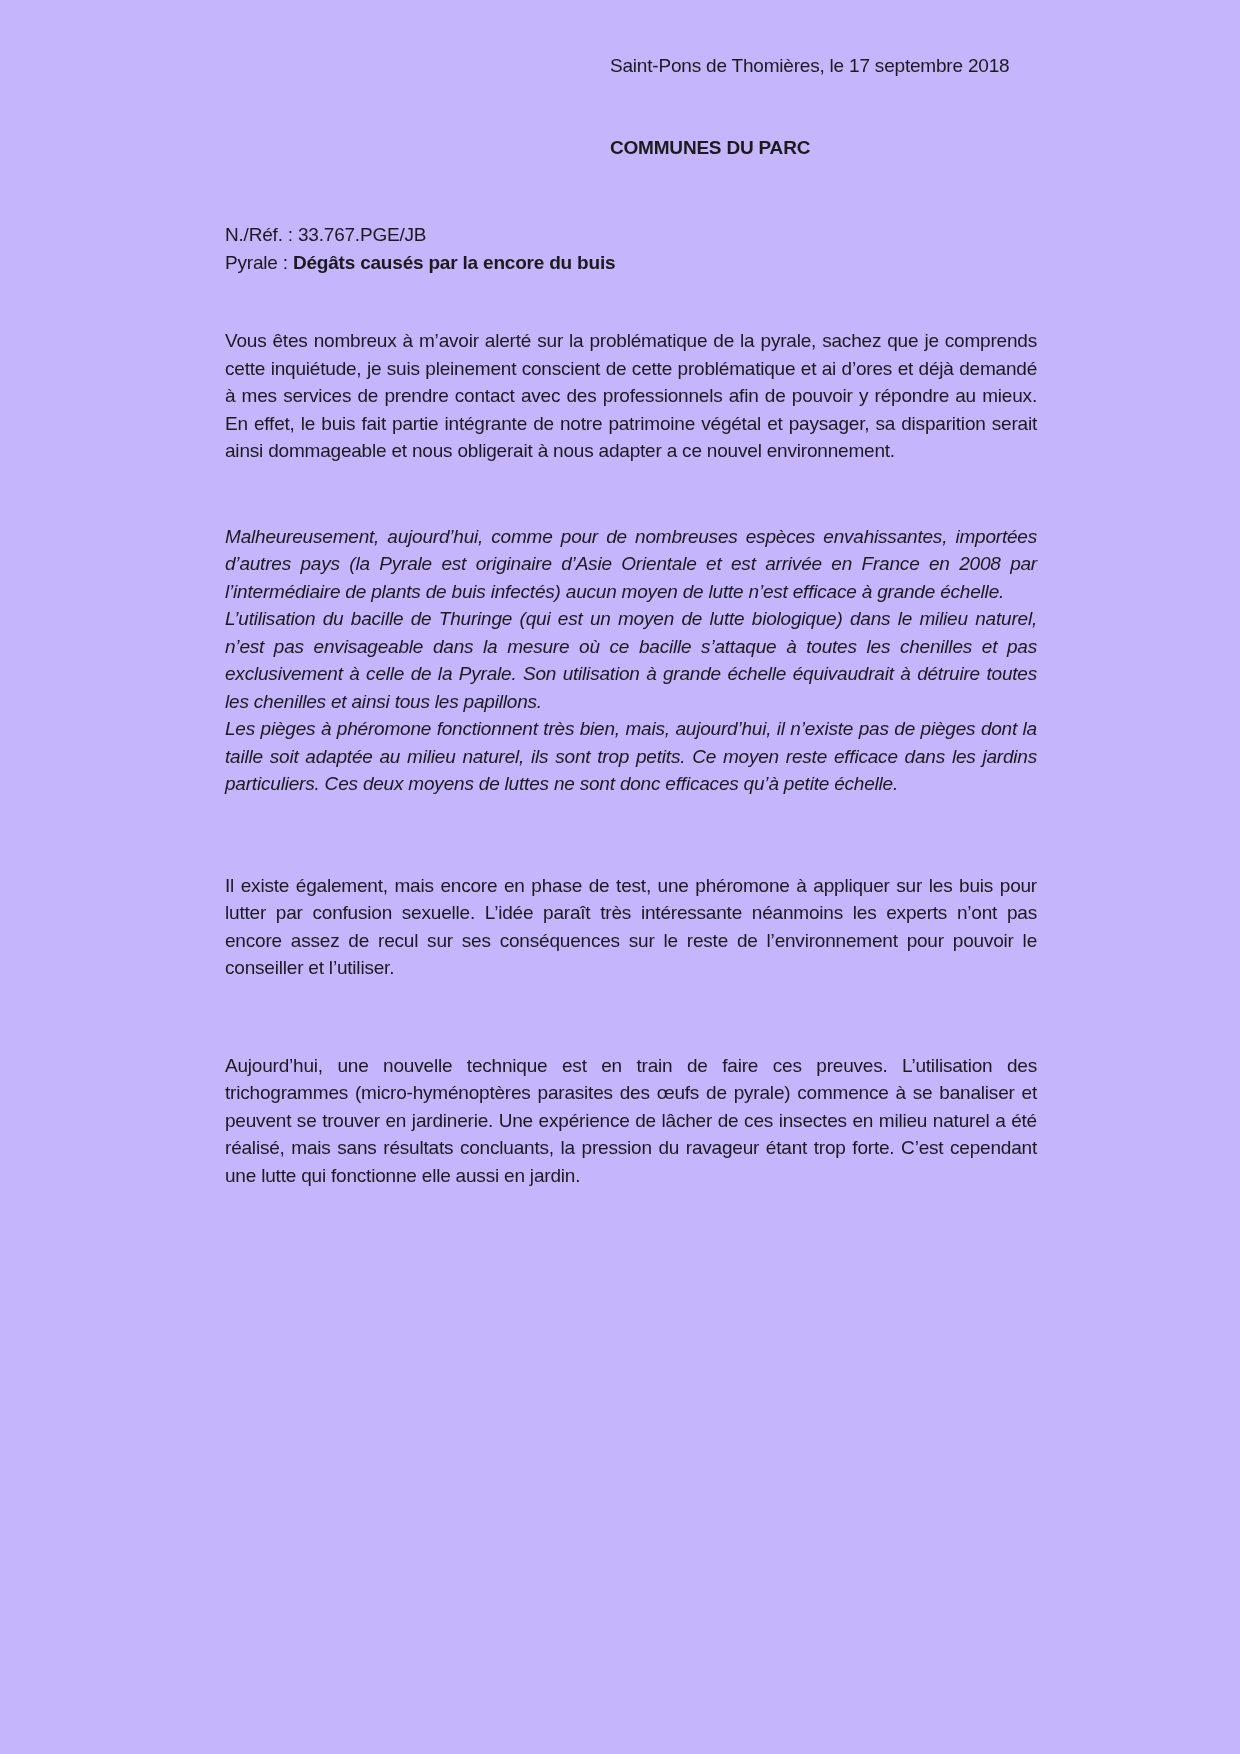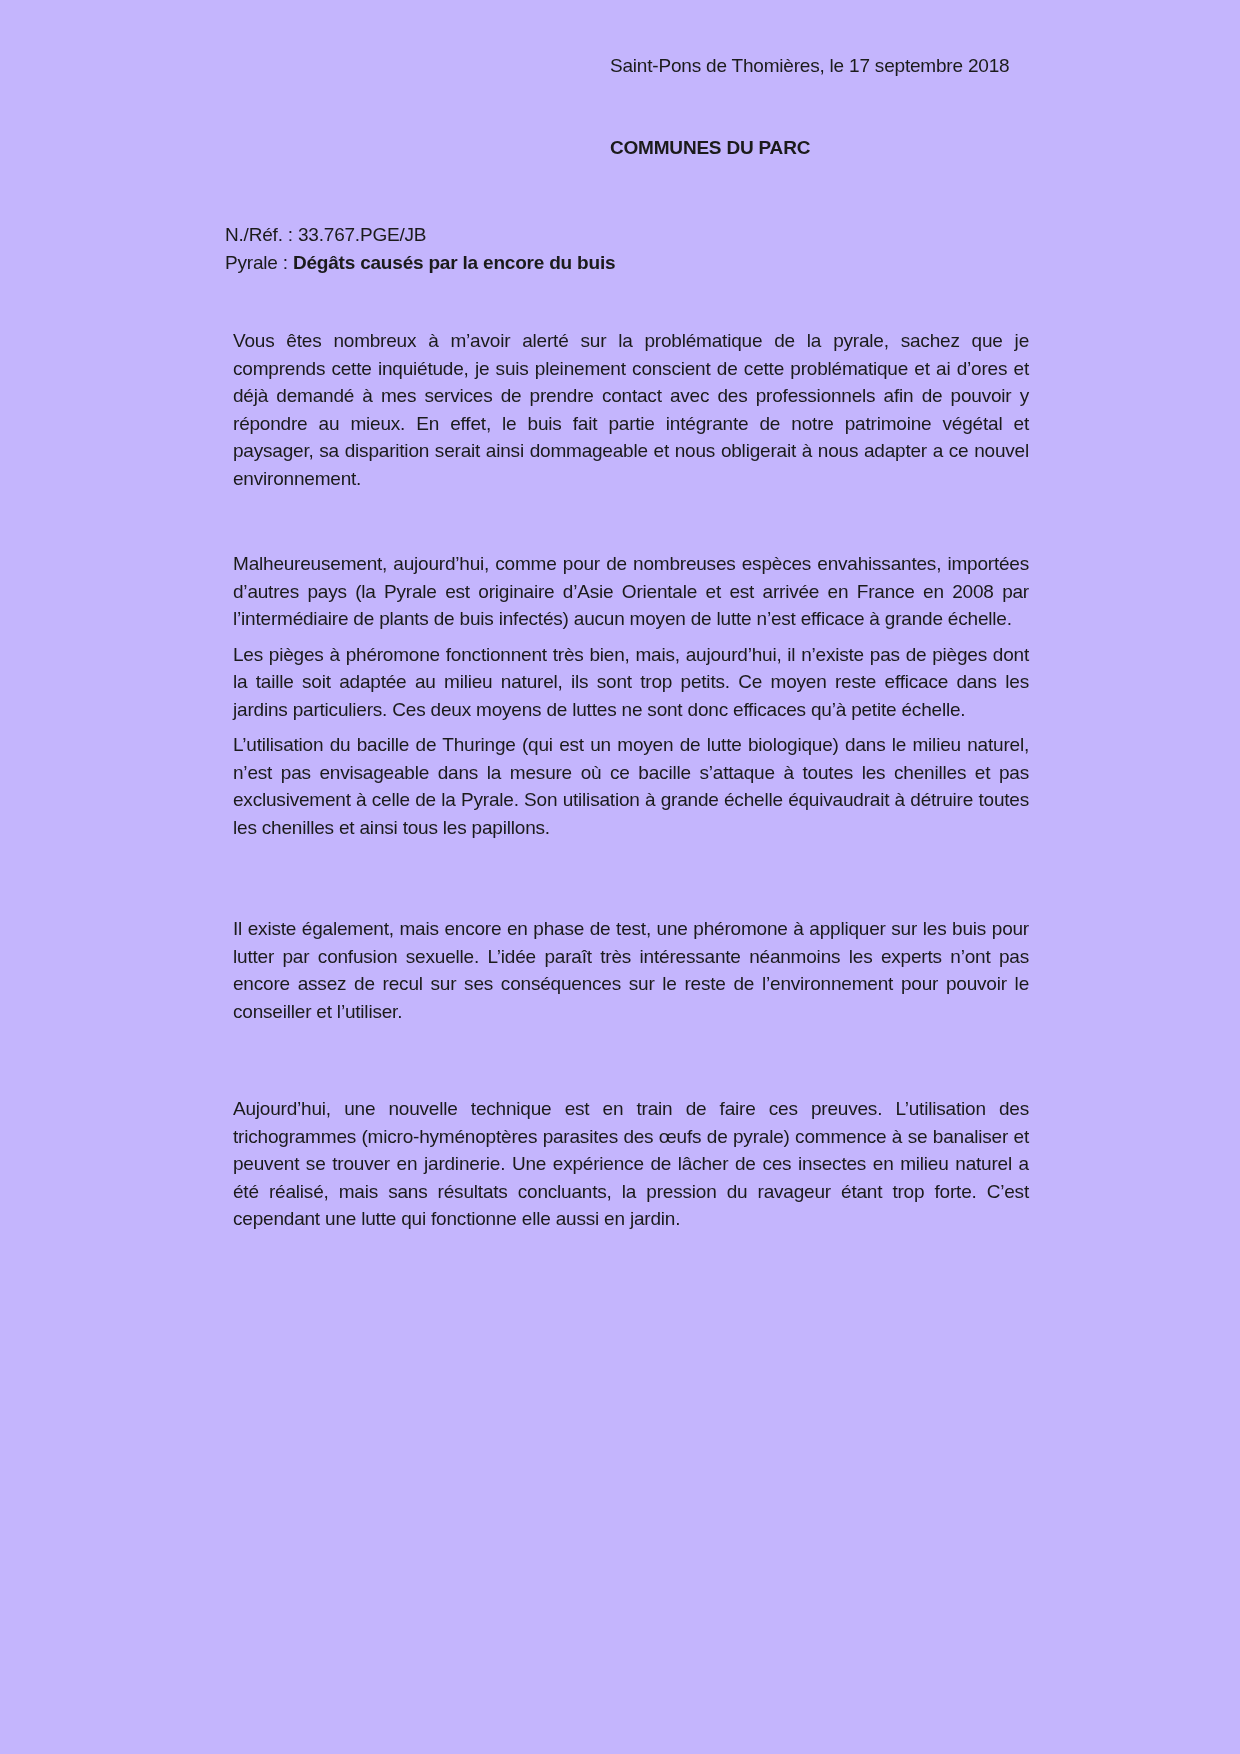--- a/index.html
+++ b/index.html
@@ -45,25 +45,25 @@
   .objet-value {
     font-weight: bold;
   }
   .salutation {
     margin-top: 88px;
   }
   .block {
     text-align: justify;
   }
   .block p {
-    margin: 8px;
+    margin: 0;
     padding: 0;
   }
   .block-1 { margin-top: 51px; }
-  .block-2 { margin-top: 58px; }
+  .block-2 { margin-top: 58px; font-style: italic; }
   .block-3 { margin-top: 74px; }
   .block-4 { margin-top: 70px; }
 </style>
 </head>
 <body>
 
 <div class="page">
   <div class="content">
 
     <div class="dateline">Saint-Pons de Thomières, le 17 septembre 2018</div>
@@ -77,22 +77,22 @@
       </span>
     </div>
 
 
     <div class="block block-1">
       <p>Vous êtes nombreux à m’avoir alerté sur la problématique de la pyrale, sachez que je comprends cette inquiétude, je suis pleinement conscient de cette problématique et ai d’ores et déjà demandé à mes services de prendre contact avec des professionnels afin de pouvoir y répondre au mieux. En effet, le buis fait partie intégrante de notre patrimoine végétal et paysager, sa disparition serait ainsi dommageable et nous obligerait à nous adapter a ce nouvel environnement.</p>
     </div>
 
     <div class="block block-2">
       <p>Malheureusement, aujourd’hui, comme pour de nombreuses espèces envahissantes, importées d’autres pays (la Pyrale est originaire d’Asie Orientale et est arrivée en France en 2008 par l’intermédiaire de plants de buis infectés) aucun moyen de lutte n’est efficace à grande échelle.</p>
+      <p>L’utilisation du bacille de Thuringe (qui est un moyen de lutte biologique) dans le milieu naturel, n’est pas envisageable dans la mesure où ce bacille s’attaque à toutes les chenilles et pas exclusivement à celle de la Pyrale. Son utilisation à grande échelle équivaudrait à détruire toutes les chenilles et ainsi tous les papillons.</p>
       <p>Les pièges à phéromone fonctionnent très bien, mais, aujourd’hui, il n’existe pas de pièges dont la taille soit adaptée au milieu naturel, ils sont trop petits. Ce moyen reste efficace dans les jardins particuliers. Ces deux moyens de luttes ne sont donc efficaces qu’à petite échelle.</p>
-      <p>L’utilisation du bacille de Thuringe (qui est un moyen de lutte biologique) dans le milieu naturel, n’est pas envisageable dans la mesure où ce bacille s’attaque à toutes les chenilles et pas exclusivement à celle de la Pyrale. Son utilisation à grande échelle équivaudrait à détruire toutes les chenilles et ainsi tous les papillons.</p>
     </div>
 
     <div class="block block-3">
       <p>Il existe également, mais encore en phase de test, une phéromone à appliquer sur les buis pour lutter par confusion sexuelle. L’idée paraît très intéressante néanmoins les experts n’ont pas encore assez de recul sur ses conséquences sur le reste de l’environnement pour pouvoir le conseiller et l’utiliser.</p>
     </div>
 
     <div class="block block-4">
       <p>Aujourd’hui, une nouvelle technique est en train de faire ces preuves. L’utilisation des trichogrammes (micro-hyménoptères parasites des œufs de pyrale) commence à se banaliser et peuvent se trouver en jardinerie. Une expérience de lâcher de ces insectes en milieu naturel a été réalisé, mais sans résultats concluants, la pression du ravageur étant trop forte. C’est cependant une lutte qui fonctionne elle aussi en jardin.</p>
     </div>
 

